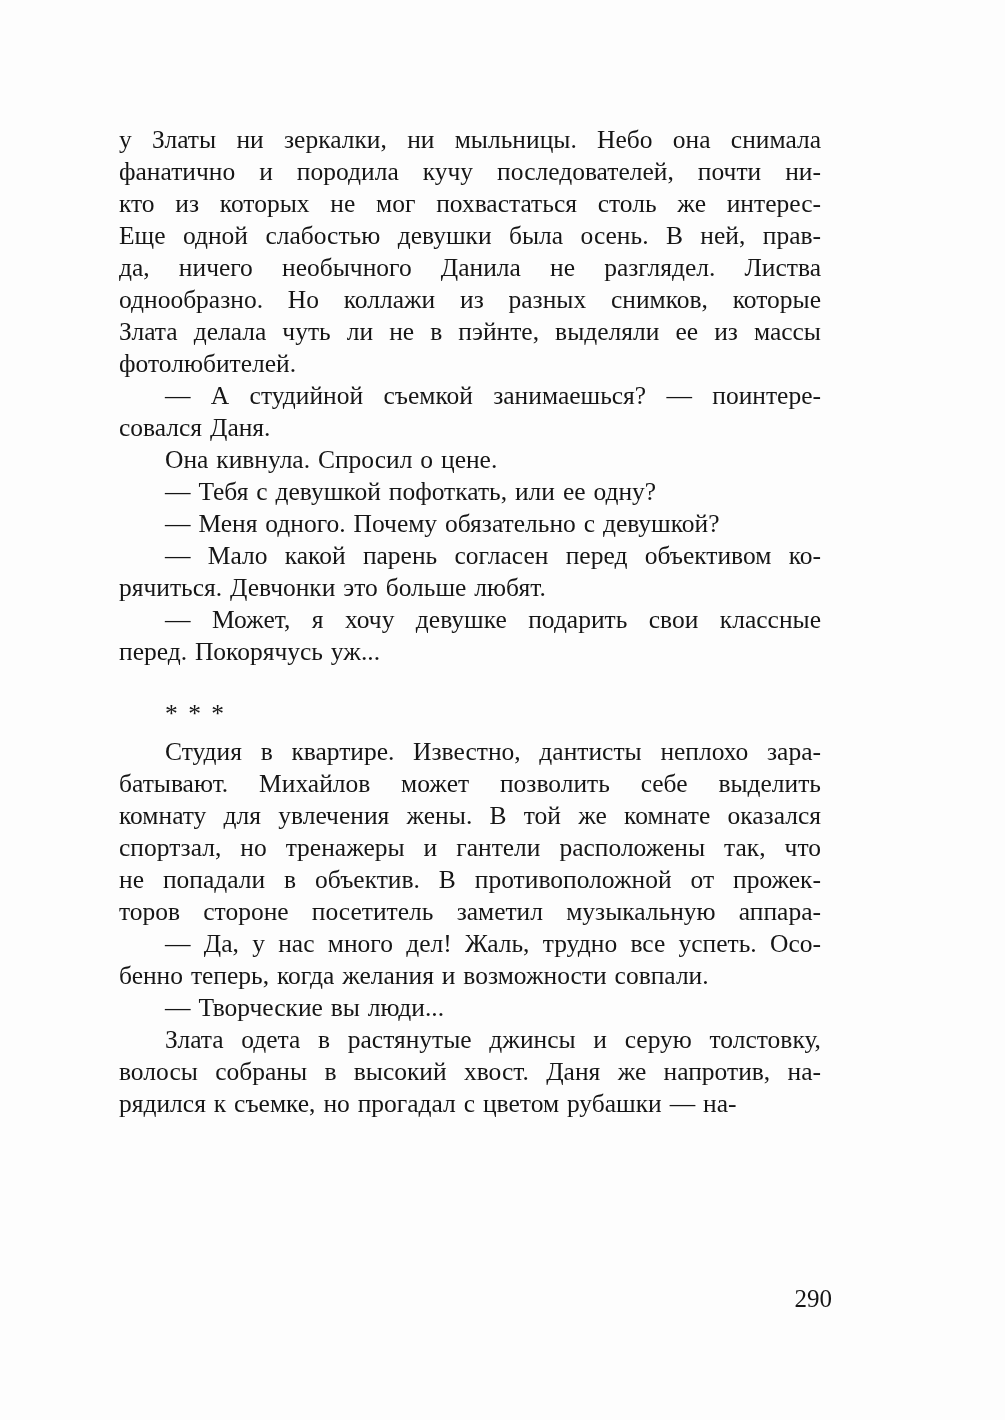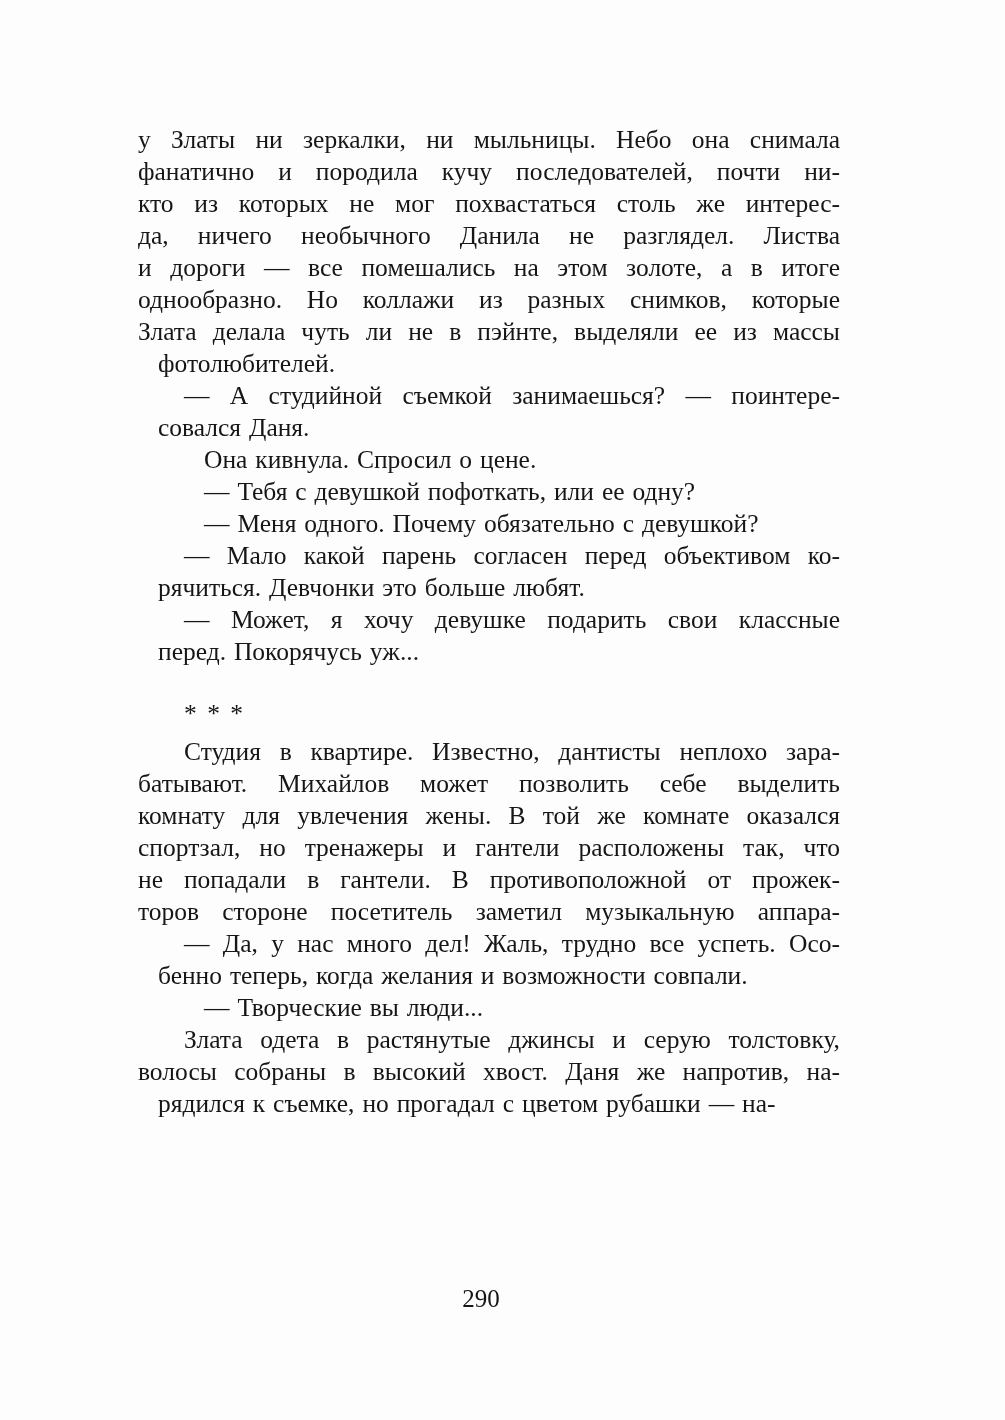--- a/index.html
+++ b/index.html
@@ -11,72 +11,71 @@
     position: relative;
     width: 1005px;
     height: 1420px;
     background: #fdfdfd;
     font-family: "Liberation Serif", "DejaVu Serif", serif;
     color: #161616;
     overflow: hidden;
   }
   .text-block {
     position: absolute;
-    left: 138px;
+    left: 119px;
     top: 124px;
     width: 702px;
   }
   .para {
     margin: 0;
     padding: 0;
   }
   .line {
     font-size: 25.5px;
     line-height: 32px;
     text-align: justify;
     text-align-last: justify;
     white-space: normal;
     word-spacing: 0.06em;
   }
   .line.para-last {
     text-align-last: left;
-    margin-left: 20px;
   }
   .line.para-first.indented {
     text-indent: 46px;
   }
   .separator {
     font-size: 25.5px;
     line-height: 32px;
     text-indent: 46px;
     margin-top: 30px;
     margin-bottom: 6px;
     letter-spacing: 2px;
   }
   .page-number {
     position: absolute;
     left: 130px;
     top: 1284px;
     width: 702px;
-    text-align: center;
+    text-align: right;
     font-size: 25px;
     line-height: 30px;
   }
 </style>
 </head>
 <body style="background: rgb(253, 253, 253);">
 
 <div class="page" style="color: rgb(22, 22, 22); background: rgb(253, 253, 253);">
   <main class="text-block">
       <div class="para">
         <div class="line para-first">у Златы ни зеркалки, ни мыльницы. Небо она снимала</div>
         <div class="line">фанатично и породила кучу последователей, почти ни-</div>
         <div class="line">кто из которых не мог похвастаться столь же интерес-</div>
+        <div class="line">Еще одной слабостью девушки была осень. В ней, прав-</div>
         <div class="line">да, ничего необычного Данила не разглядел. Листва</div>
-        <div class="line">и дороги — все помешались на этом золоте, а в итоге</div>
         <div class="line">однообразно. Но коллажи из разных снимков, которые</div>
         <div class="line">Злата делала чуть ли не в пэйнте, выделяли ее из массы</div>
         <div class="line para-last">фотолюбителей.</div>
       </div>
       <div class="para">
         <div class="line para-first indented">— А студийной съемкой занимаешься? — поинтере-</div>
         <div class="line para-last indented">совался Даня.</div>
       </div>
       <div class="para">
         <div class="line para-first para-last indented">Она кивнула. Спросил о цене.</div>
@@ -94,21 +93,21 @@
       <div class="para">
         <div class="line para-first indented">— Может, я хочу девушке подарить свои классные</div>
         <div class="line para-last indented">перед. Покорячусь уж...</div>
       </div>
       <div class="separator">* * *</div>
       <div class="para">
         <div class="line para-first indented">Студия в квартире. Известно, дантисты неплохо зара-</div>
         <div class="line indented">батывают. Михайлов может позволить себе выделить</div>
         <div class="line indented">комнату для увлечения жены. В той же комнате оказался</div>
         <div class="line indented">спортзал, но тренажеры и гантели расположены так, что</div>
-        <div class="line indented">не попадали в гантели. В противоположной от прожек-</div>
+        <div class="line indented">не попадали в объектив. В противоположной от прожек-</div>
         <div class="line indented">торов стороне посетитель заметил музыкальную аппара-</div>
       </div>
       <div class="para">
         <div class="line para-first indented">— Да, у нас много дел! Жаль, трудно все успеть. Осо-</div>
         <div class="line para-last indented">бенно теперь, когда желания и возможности совпали.</div>
       </div>
       <div class="para">
         <div class="line para-first para-last indented">— Творческие вы люди...</div>
       </div>
       <div class="para">

